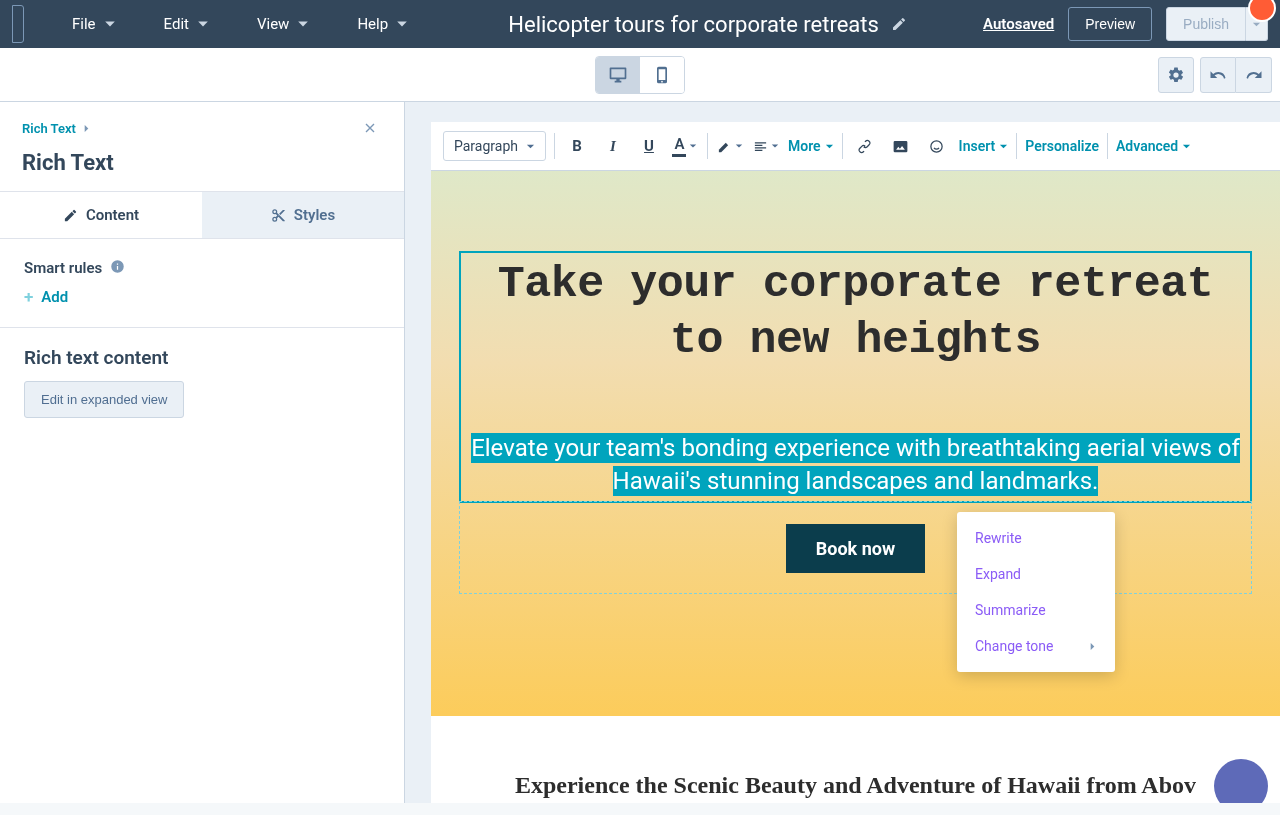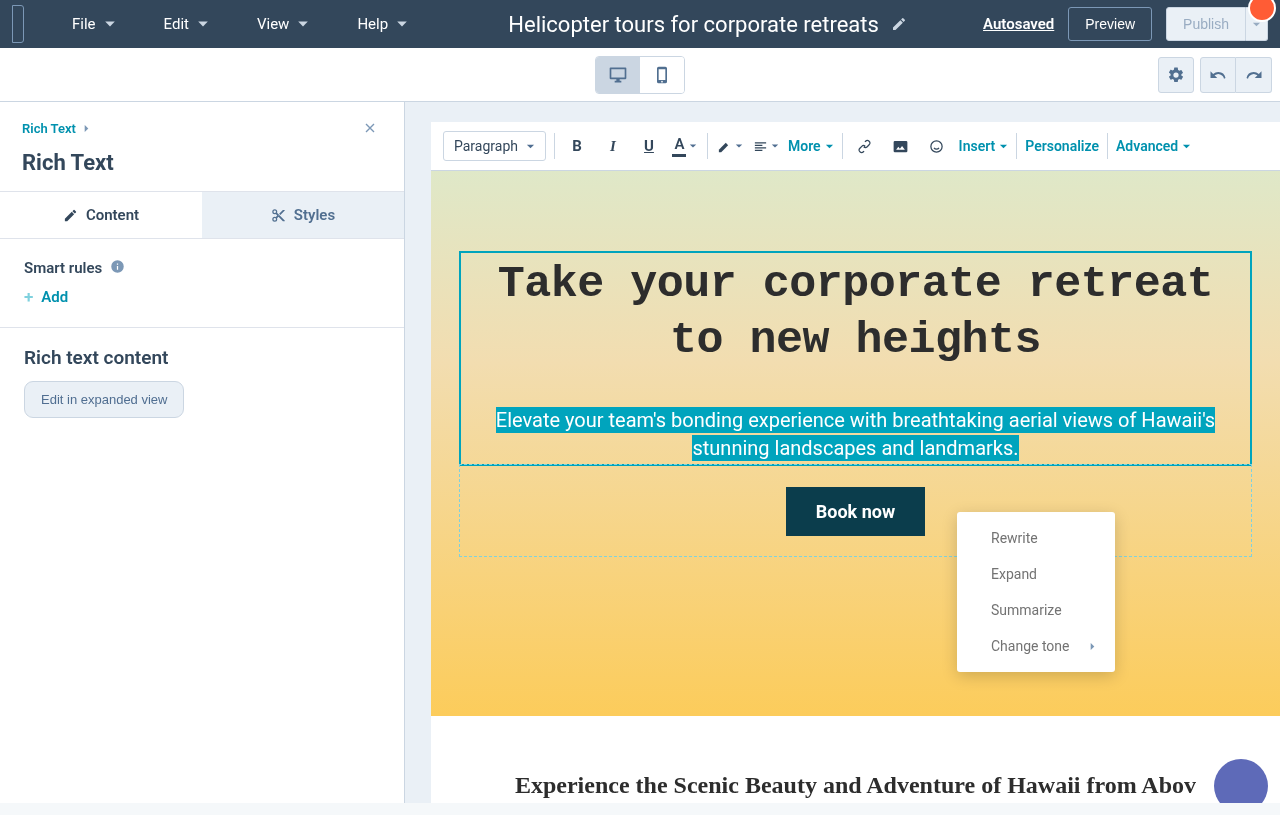--- a/index.html
+++ b/index.html
@@ -51,47 +51,47 @@
   .tab.inactive svg { fill: #516f90; }
 
   .panel-body { padding: 20px 24px; border-bottom: 1px solid #dfe3eb; }
   .label-row { display: flex; gap: 8px; font-size: 15px; font-weight: 600; color: #33475b; margin-bottom: 10px; }
   .info-icon { width: 15px; height: 15px; fill: #7c98b6; }
   .add-link { color: #0091ae; font-weight: 600; font-size: 15px; display: flex; align-items: center; gap: 8px; cursor: pointer; }
   .add-link .plus { color: #7fd1de; font-size: 17px; }
 
   .panel-body2 { padding: 18px 24px; }
   .sub-label { font-size: 19px; font-weight: 600; color: #33475b; margin-bottom: 12px; }
-  .btn-light { border: 1px solid #cbd6e2; background: #eaf0f6; color: #506e91; padding: 10px 16px; border-radius: 9px; font-size: 13px; cursor: pointer; text-align: right; }
+  .btn-light { border: 1px solid #cbd6e2; background: #eaf0f6; color: #506e91; padding: 10px 16px; border-radius: 3px; font-size: 13px; cursor: pointer; text-align: right; }
 
   
   .canvas { flex: 1; background: #eaf0f6; padding: 20px 0 0 26px; position: relative; overflow: hidden; }
 
   .ed-toolbar { background: #fff; border-bottom: 1px solid #cbd6e2; padding: 9px 12px; display: flex; align-items: center; gap: 8px; font-size: 14px; }
   .dd-btn { border: 1px solid #cbd6e2; background: #fff; color: #33475b; border-radius: 3px; padding: 6px 10px; display: flex; align-items: center; gap: 8px; cursor: pointer; font-size: 14px; }
   .dd-btn svg { width: 9px; height: 9px; fill: #506e91; }
   .tb-sep { width: 1px; height: 26px; background: #cbd6e2; }
   .tb-icon { width: 28px; height: 28px; display: flex; align-items: center; justify-content: center; cursor: pointer; border-radius: 3px; }
   .tb-icon span { font-weight: 700; color: #33475b; font-size: 15px; }
   .tb-icon.italic span { font-style: italic; font-family: Georgia, serif; }
   .tb-link { color: #0091ae; font-weight: 600; cursor: pointer; font-size: 14px; display:flex; align-items:center; gap:4px; }
   .tb-link svg { width:9px; height:9px; fill:#0091ae; }
   .under-a { position: relative; display: inline-flex; flex-direction: column; align-items: center; }
   .under-a .bar { width: 14px; height: 3px; background: #33475b; margin-top: 1px; }
 
   .hero { background: linear-gradient(180deg, #dfe8c8 0%, #f2ddb0 35%, #fccc5b 100%); padding: 80px 28px 60px; text-align: center; position: relative; min-height: 545px; }
   .rt-selected { border: 2px solid #00a4bd; padding: 4px 2px 2px; }
   .rt-dashed { border: 1px dashed #7fd1de; padding: 2px 0 20px; margin-top: -2px; }
   .hero h1 { font-family: Liberation Mono, monospace; font-weight: 800; font-size: 45px; color: #2d2d2d; line-height: 1.25; letter-spacing: -0.5px; }
-  .subtext { font-size: 20px; color: #fff; line-height: 1.4; margin-top: 36px; }
+  .subtext { font-size: 24px; color: #fff; line-height: 1.4; margin-top: 62px; }
   .subtext .hl { background: #00a4bd; color: #fff; padding: 1px 0; }
   .cta { display: inline-block; background: #0b3d4c; color: #fff; font-weight: 700; font-size: 18px; padding: 14px 30px; margin-top: 20px; cursor: pointer; }
 
   .context-menu { position: absolute; background: #fff; border-radius: 3px; box-shadow: 0 4px 16px rgba(0,0,0,0.18); padding: 8px 0; width: 158px; }
-  .ctx-item { padding: 10px 18px; font-size: 14px; color: #737373; cursor: pointer; display: flex; align-items: center; justify-content: space-between; margin-left: 16px; }
+  .ctx-item { padding: 10px 18px; font-size: 14px; color: #8b5cf6; cursor: pointer; display: flex; align-items: center; justify-content: space-between; }
   .ctx-item svg { width: 9px; height: 9px; fill: #7c98b6; }
 
   .white-sec { background: #fff; padding: 56px 28px 40px; }
   .white-sec h2 { font-family: Georgia, serif; font-weight: 800; font-size: 24px; color: #2d2d2d; text-align: center; }
 
   .fab { position: absolute; right: 12px; bottom: -10px; width: 54px; height: 54px; border-radius: 50%; background: #5e6ab8; cursor: pointer; }
 </style>
 </head>
 <body>
 

